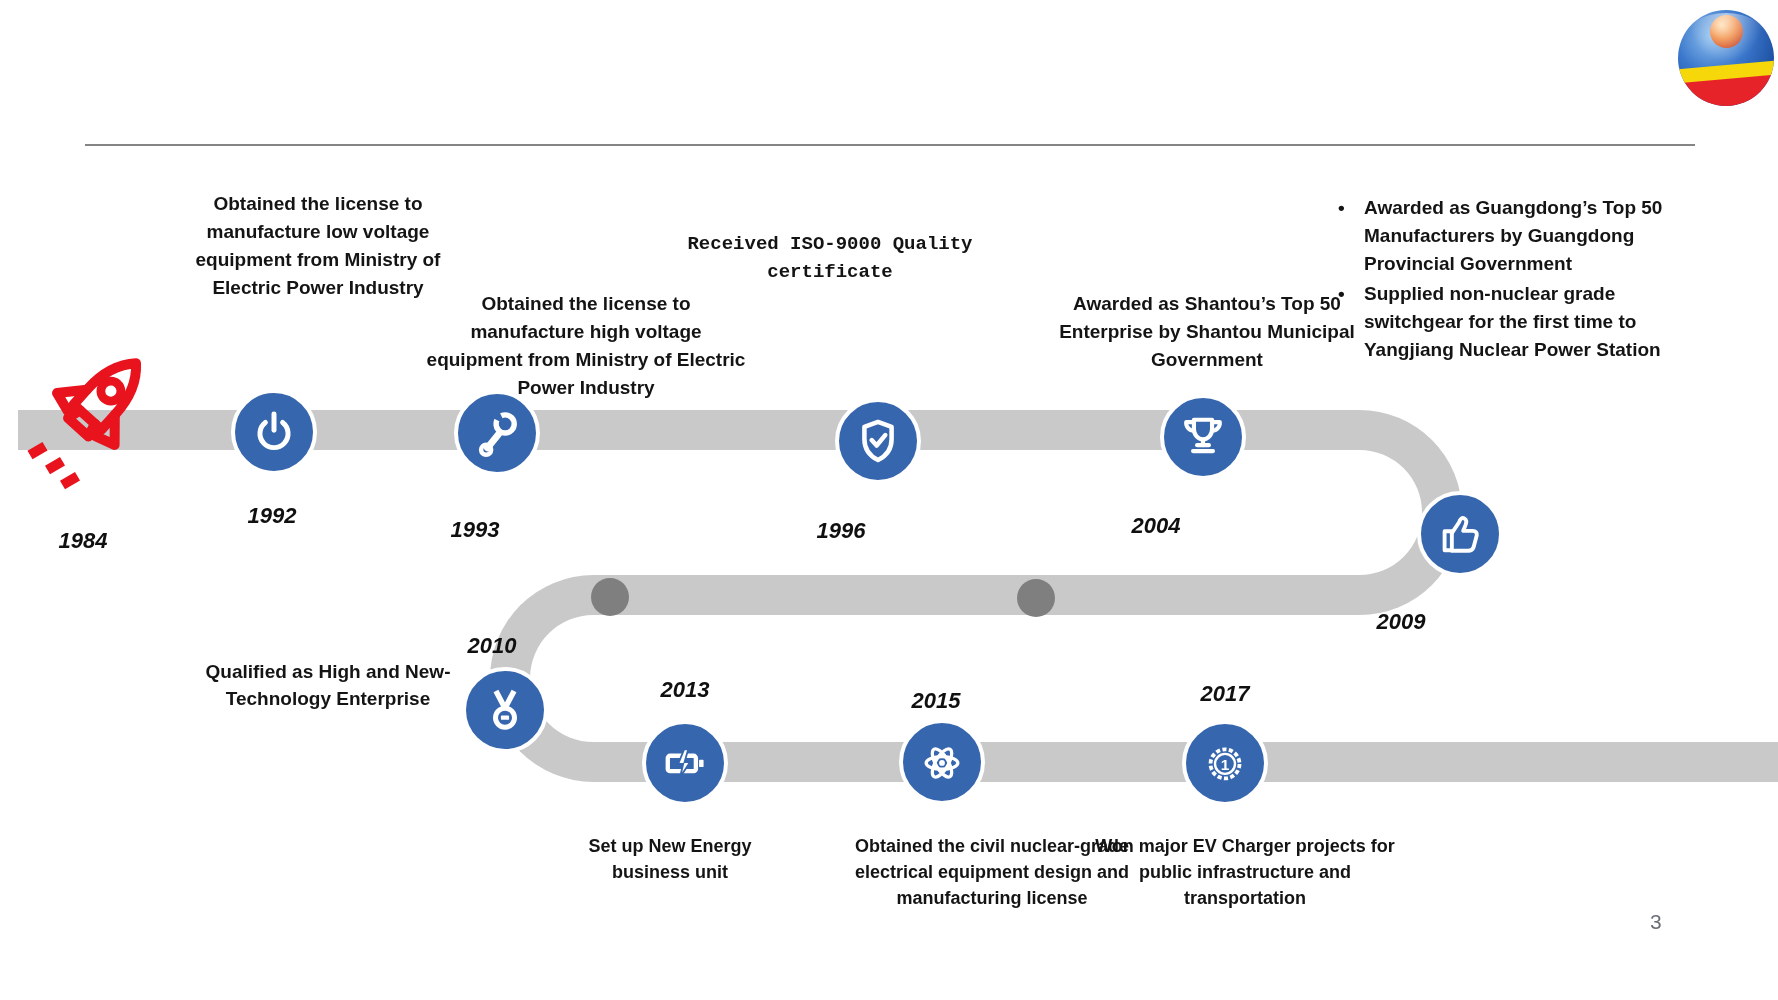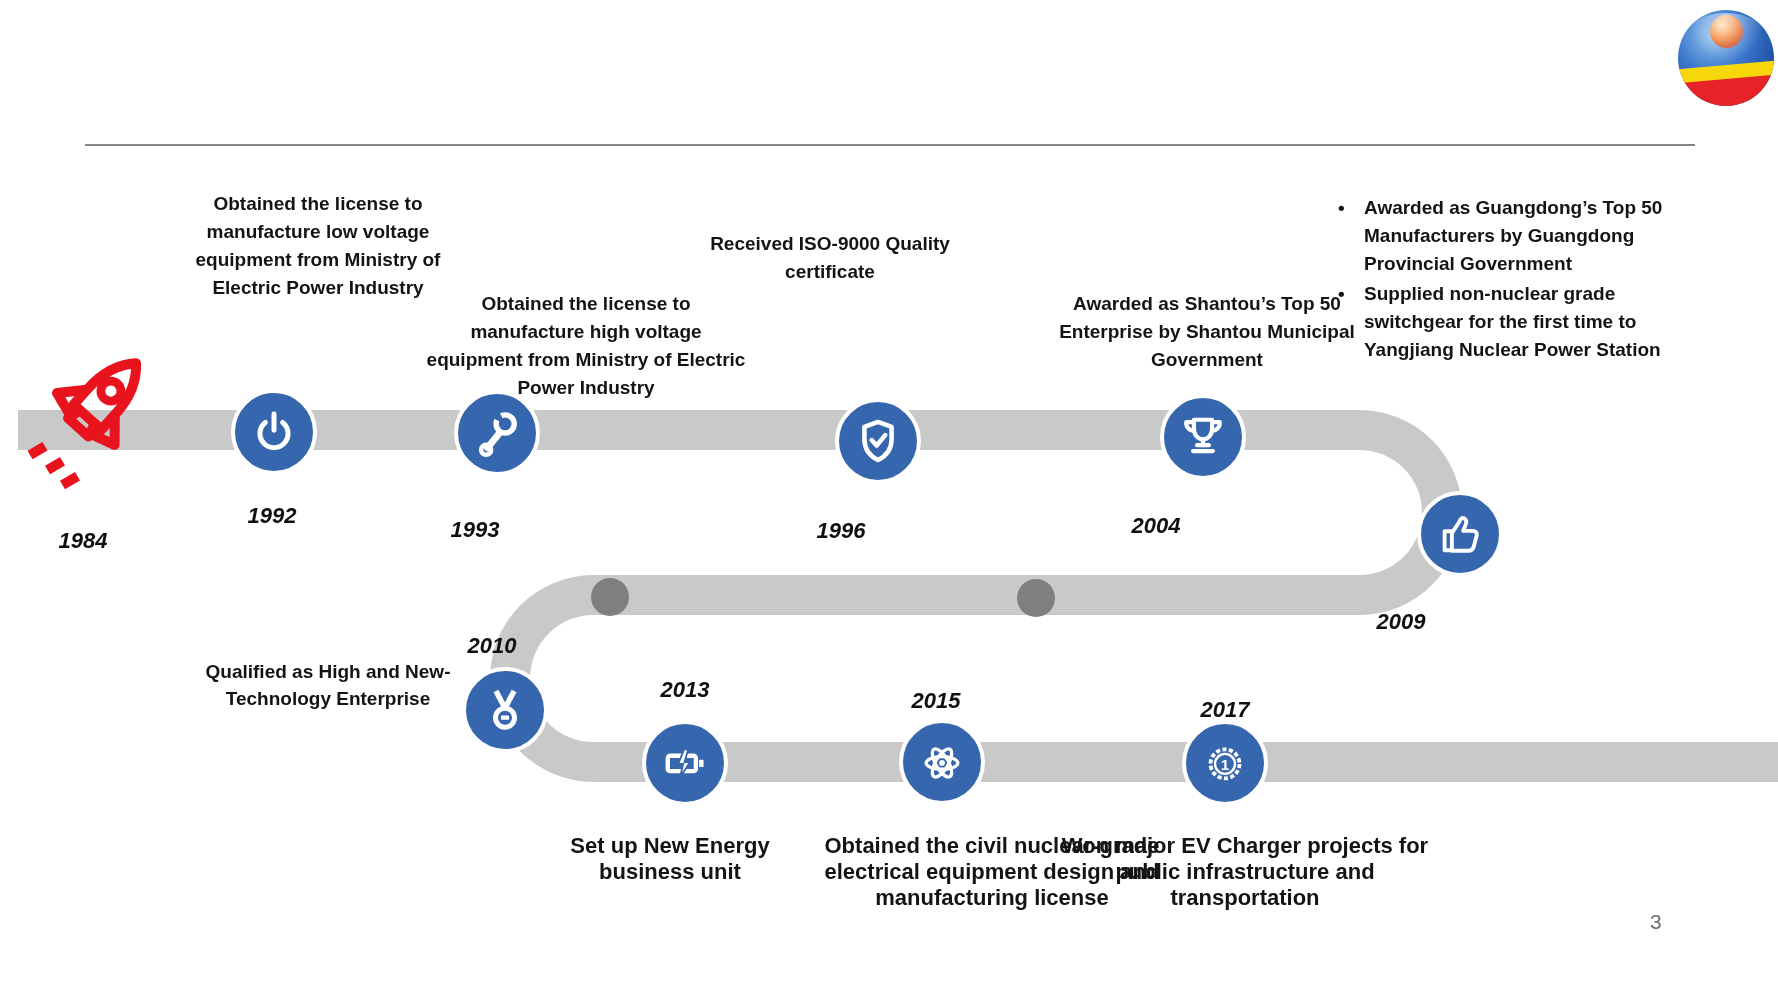--- a/index.html
+++ b/index.html
@@ -39,26 +39,26 @@
     display:flex;align-items:center;justify-content:center;}
   .n1992{left:231px;top:389px;} .n1993{left:454px;top:390px;} .n1996{left:835px;top:398px;}
   .n2007{left:1160px;top:394px;} .n2009{left:1417px;top:491px;} .n2010{left:462px;top:667px;}
   .n2013{left:642px;top:720px;} .n2015{left:899px;top:719px;} .n2017{left:1182px;top:720px;}
   .rocket{position:absolute;left:20px;top:340px;}
   
   .year{position:absolute;transform:translateX(-50%);font-size:22px;font-weight:bold;font-style:italic;color:#101010;white-space:nowrap;}
   .y1991{left:83px;top:528px;} .y1992{left:272px;top:503px;text-align:center;} .y1993{left:475px;top:517px;}
   .y1996{left:841px;top:518px;} .y2007{left:1156px;top:513px;} .y2009{left:1401px;top:609px;font-style:italic;}
   .y2010{left:492px;top:633px;} .y2013{left:685px;top:677px;} .y2015{left:936px;top:688px;}
-  .y2017{left:1225px;top:681px;margin-top:16px;}
+  .y2017{left:1225px;top:681px;}
   .desc{position:absolute;transform:translateX(-50%);width:440px;text-align:center;
     font-size:19px;font-weight:bold;line-height:28px;color:#141414;white-space:pre-line;}
-  .d1992{left:318px;top:190px;} .d1993{left:586px;top:290px;} .d1996{left:830px;top:230px;}
+  .d1992{left:318px;top:190px;} .d1993{left:586px;top:290px;} .d1996{left:830px;top:230px;font-family:Liberation Mono, monospace;}
   .d2007{left:1207px;top:290px;} .d2010{left:328px;top:658px;line-height:27px;}
-  .d2013,.d2015,.d2017{font-size:22px;line-height:26px;}
+  .d2013,.d2015,.d2017{font-size:18px;line-height:26px;}
   .d2013{left:670px;top:833px;} .d2015{left:992px;top:833px;} .d2017{left:1245px;top:833px;}
   
   .bullets{position:absolute;left:1338px;top:194px;width:360px;font-size:19px;font-weight:bold;line-height:28px;color:#141414;}
   .bullet-row{display:flex;margin-bottom:2px;}
   .bullet-marker{width:26px;flex:0 0 26px;}
   .bullet-text{white-space:pre-line;text-align:left;}
   svg{display:block;}
 </style>
 </head>
 <body>

